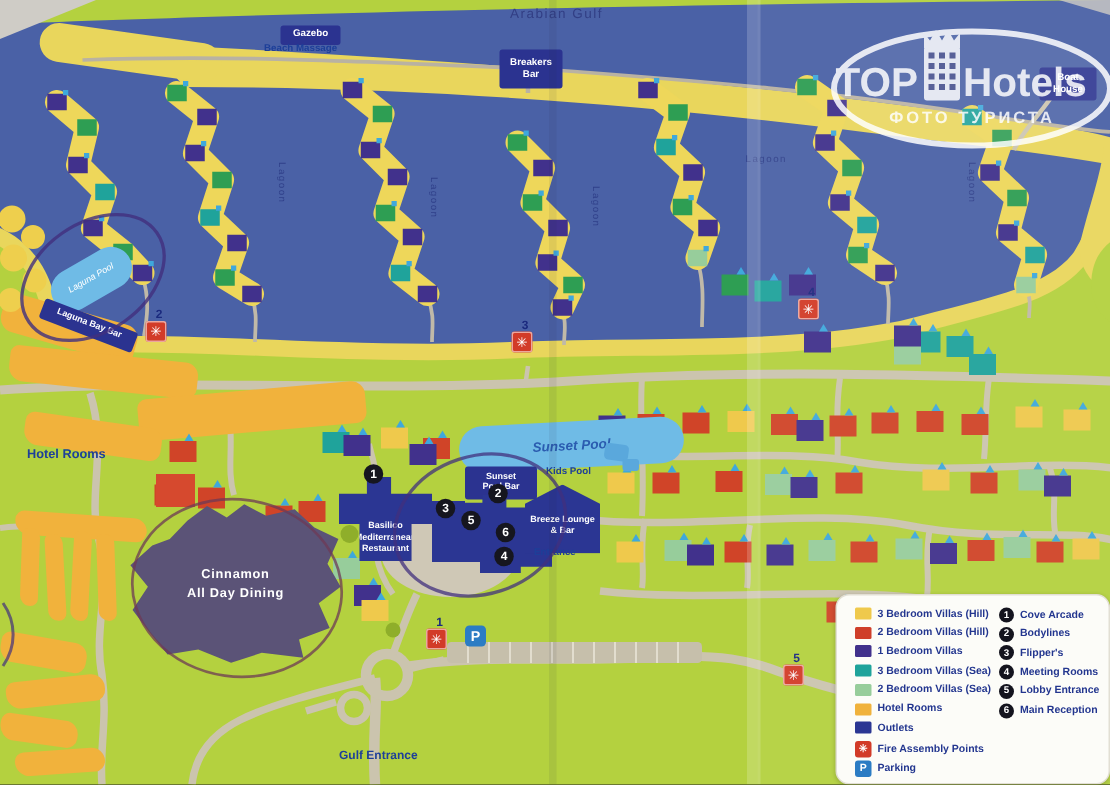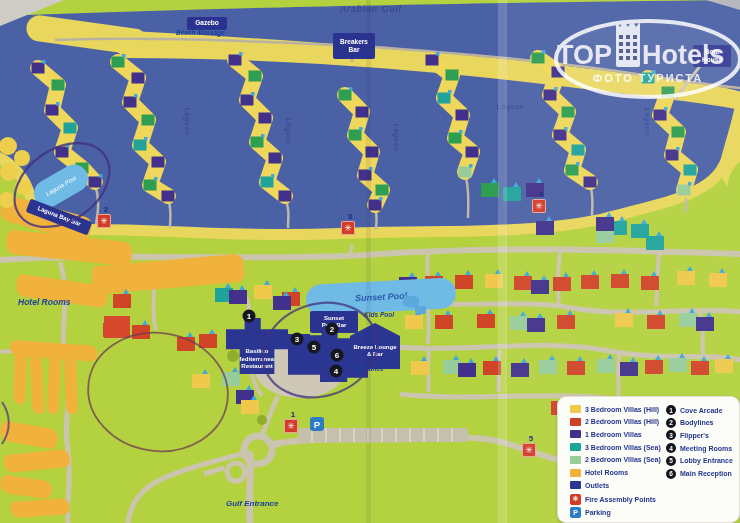--- a/index.html
+++ b/index.html
@@ -11,21 +11,21 @@
   
   .pool{position:absolute;background:#6fbbe6;border-radius:14px;}
   .pool-label{color:#fff;font-style:italic;font-size:6px;text-align:center;line-height:1.1;}
   
   .navy{background:#2b3693;color:#fff;}
   .poi-box{position:absolute;background:#2b3390;color:#fff;font-weight:bold;
     font-size:6.5px;line-height:1.25;text-align:center;display:flex;align-items:center;
     justify-content:center;border-radius:2px;}
   .bldg-label{color:#fff;font-size:6px;line-height:1.2;text-align:center;font-weight:bold;}
   
-  .maplbl{position:absolute;color:#1d3f99;font-weight:bold;white-space:nowrap;font-style:italic;}
+  .maplbl{position:absolute;color:#1d3f99;font-weight:bold;white-space:nowrap;}
   .lagoon-lbl{position:absolute;color:#2b3a85;font-size:6.5px;letter-spacing:1px;white-space:nowrap;opacity:.85;}
   
   .house{position:absolute;width:18px;height:14px;transform:translate(-50%,-50%);}
   .house .flag{position:absolute;left:55%;top:-5px;width:0;height:0;
     border-left:3px solid transparent;border-right:3px solid transparent;border-bottom:5px solid #3fa8dc;}
   
   .hotel{position:absolute;background:#f1b23c;border-radius:6px 9px 7px 10px;}
   
   .num-marker{position:absolute;width:13px;height:13px;border-radius:50%;background:#16161f;
     color:#fff;font-size:8px;font-weight:bold;display:flex;align-items:center;justify-content:center;
@@ -438,20 +438,24 @@
   </div>
   <div class="abs navy" style="left:288px;top:330px;width:80px;height:52px;
        clip-path:polygon(0 10%,42% 10%,42% 0,62% 0,62% 16%,100% 16%,100% 92%,74% 92%,74% 100%,40% 100%,40% 86%,0 86%);"></div>
   <div class="abs navy" style="left:286px;top:334px;width:24px;height:14px;"></div>
   <div class="abs" style="left:350px;top:323px;width:50px;height:46px;background:#2b3693;
        clip-path:polygon(50% 0,100% 28%,100% 100%,0 100%,0 28%);display:flex;align-items:center;justify-content:center;">
     <span class="bldg-label" style="width:44px;padding-top:10px;">Breeze Lounge &amp; Bar</span>
   </div>
   <div class="abs navy" style="left:104px;top:316px;width:26px;height:22px;background:#d6492e;"></div>
 
+  <div class="cinnamon">
+    <div>Cinnamon</div>
+    <div>All Day Dining</div>
+  </div>
 
   <div class="maplbl" style="left:340px;top:4px;font-size:9px;letter-spacing:1px;color:#323f85;font-weight:normal;">Arabian Gulf</div>
   <div class="maplbl" style="left:176px;top:29px;font-size:6.5px;">Beach Massage</div>
   <div class="maplbl" style="left:18px;top:297px;font-size:8.5px;">Hotel Rooms</div>
   <div class="maplbl" style="left:226px;top:499px;font-size:8px;">Gulf Entrance</div>
   <div class="maplbl" style="left:356px;top:365px;font-size:6.5px;">Entrance</div>
   <div class="maplbl" style="left:364px;top:311px;font-size:6.5px;">Kids Pool</div>
 
   <div class="layer" id="lagoonLblLayer">
       <div class="lagoon-lbl" style="left: 191px; top: 108px; transform: rotate(90deg); transform-origin: left top;">Lagoon</div>

